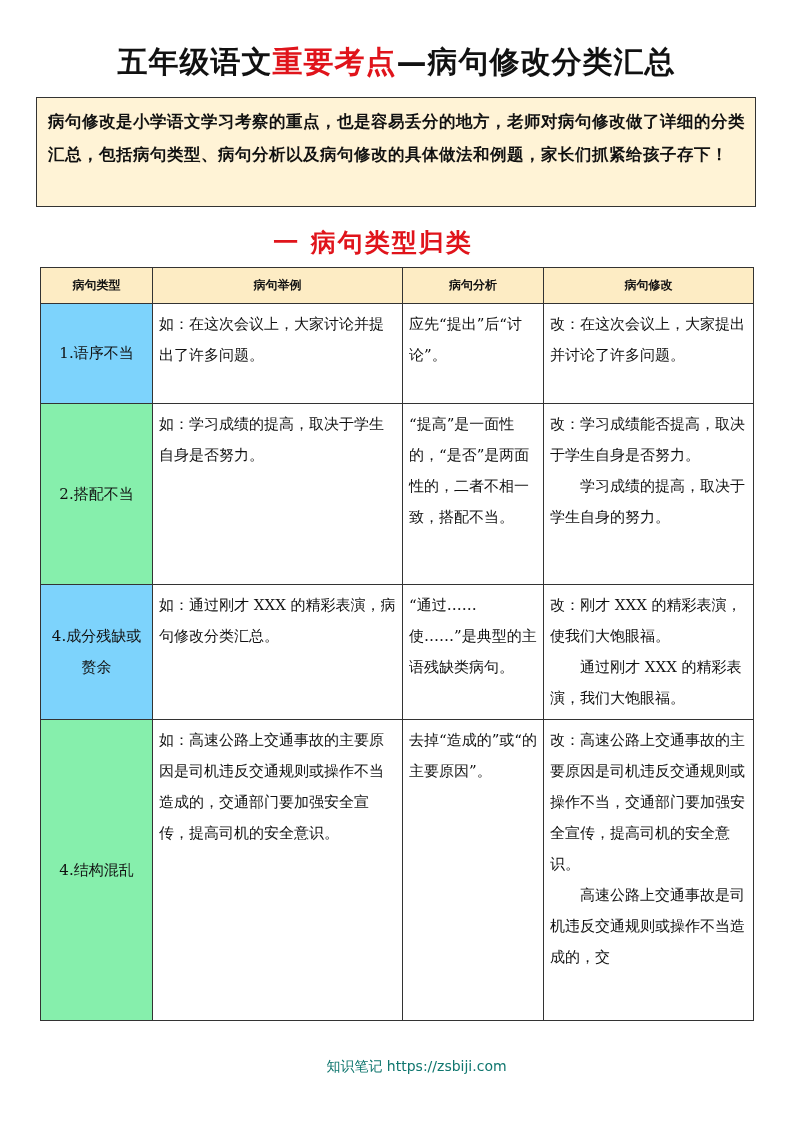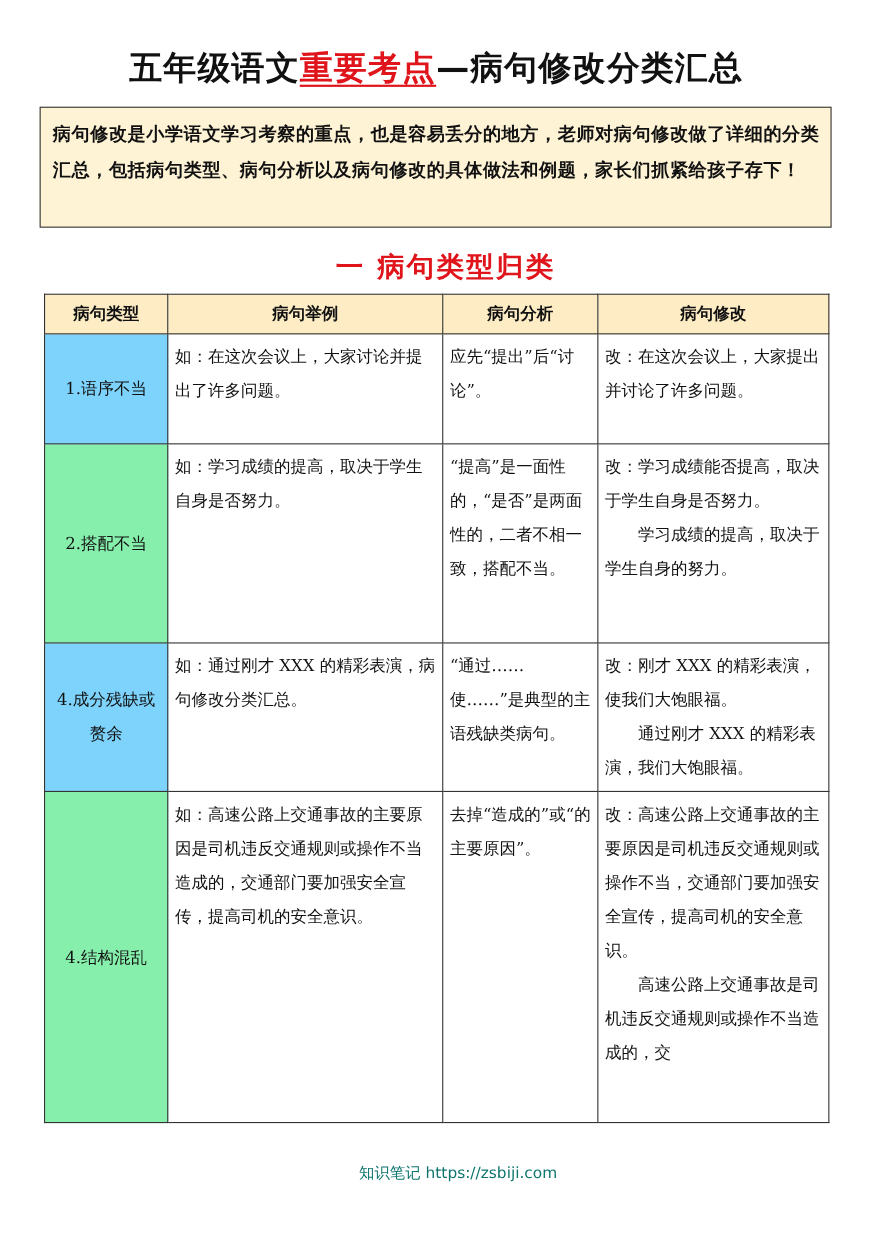--- a/index.html
+++ b/index.html
@@ -7,49 +7,48 @@
     width: 793px; height: 1122px; position: relative; overflow: hidden;
     font-family: "DejaVu Serif", "Liberation Serif", serif;
     color: #111;
   }
   .title {
     position: absolute; top: 42px; left: 0; width: 793px;
     text-align: center; font-size: 30px; font-weight: bold;
     font-family: "DejaVu Sans", "Liberation Sans", sans-serif;
     letter-spacing: 1px; color: #111;
   }
-  .title .hl { color: #e0141b; text-decoration: underline; text-underline-offset: 5px; text-decoration-thickness: 2px; text-align: center; }
+  .title .hl { color: #e0141b; text-underline-offset: 5px; text-decoration-thickness: 2px; text-align: center; }
   .intro {
     position: absolute; top: 97px; left: 36px; width: 720px; height: 110px;
     box-sizing: border-box;
     background: #fff3d6; border: 1.5px solid #333; border-radius: 0;
     padding: 7px 10px 0 11px;
     font-size: 16.5px; font-weight: bold; line-height: 33px;
     font-family: "DejaVu Sans", "Liberation Sans", sans-serif;
     letter-spacing: 0.5px;
   }
   .section-title {
     position: absolute; top: 226px; left: 0; width: 746px; text-align: center;
     font-size: 25px; font-weight: bold; color: #e0141b;
     font-family: "DejaVu Sans", "Liberation Sans", sans-serif;
     letter-spacing: 2px;
-    margin-left: 32px;
   }
   table.grid {
     position: absolute; top: 267px; left: 40px; width: 713px;
     border-collapse: collapse; table-layout: fixed;
     font-size: 15px; line-height: 31px;
   }
   table.grid td, table.grid th {
     border: 1px solid #333; vertical-align: top; padding: 5px 6px;
     word-break: break-all;
   }
   table.grid th {
     background: #fdecc4; font-weight: bold; text-align: center; height: 27px; padding: 2px 6px;
-    font-family: "DejaVu Sans", "Liberation Sans", sans-serif; font-size: 15px;
+    font-family: "DejaVu Sans", "Liberation Sans", sans-serif; font-size: 12px;
   }
   table.grid td.type {
     text-align: center; vertical-align: middle; background: #7dd3fc;
   }
   table.grid td.type.plain { background: #86efac; }
   .indent { text-indent: 2em; }
   .footer {
     position: absolute; top: 1058px; left: 0; width: 793px; text-align: center;
     font-size: 14px; color: #0f766e;
     font-family: "DejaVu Sans", "Liberation Sans", sans-serif;

